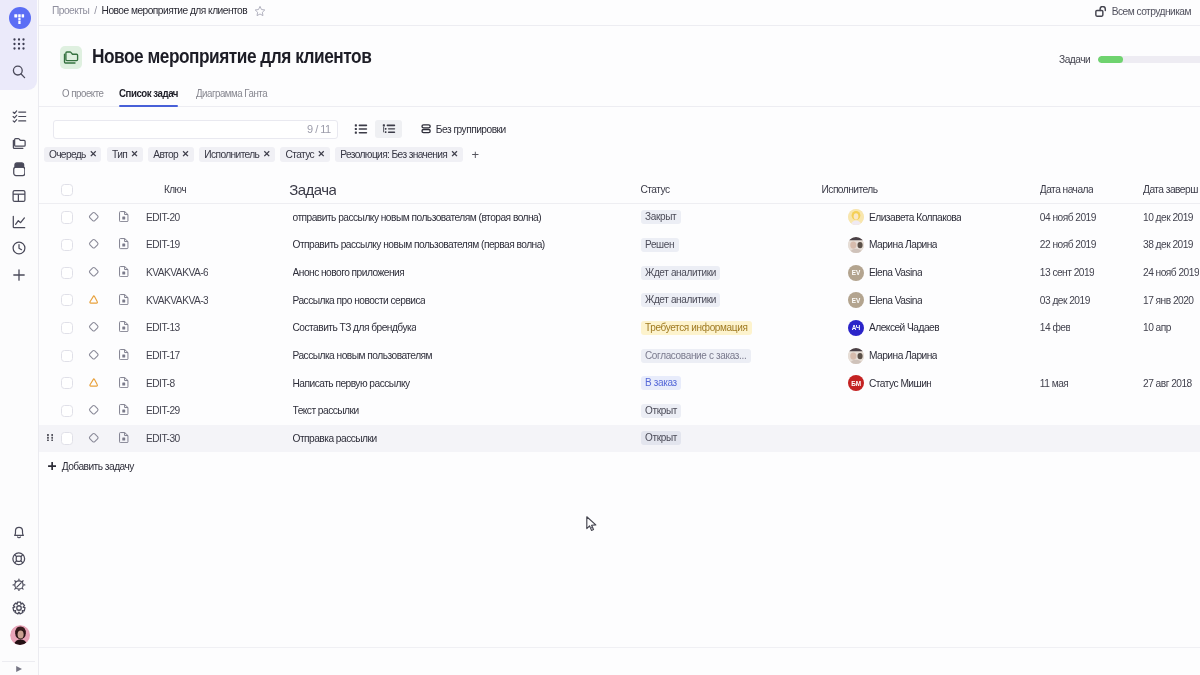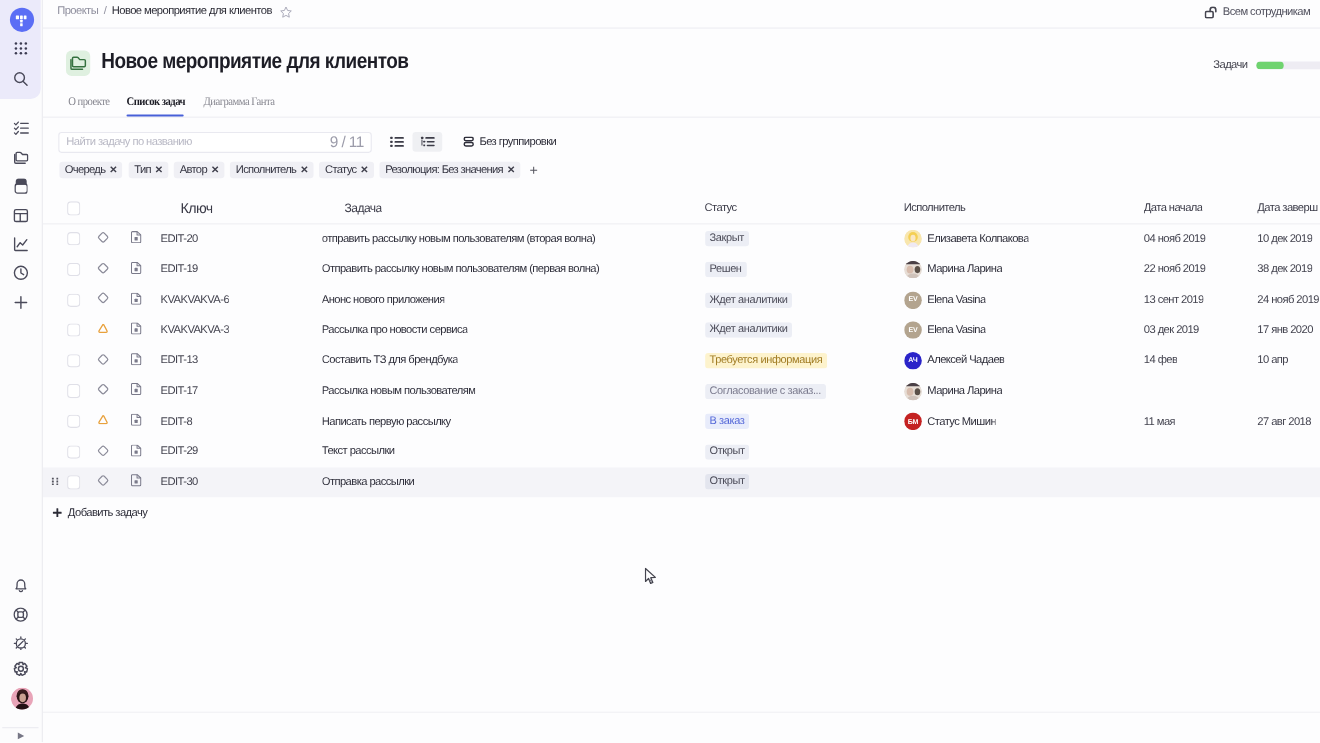--- a/index.html
+++ b/index.html
@@ -26,69 +26,69 @@
 .star{margin-left:2px;color:#a9a9b8;display:flex;align-items:center;}
 .share{position:absolute;right:9px;top:5.5px;font-size:10.2px;color:#51515e;display:flex;align-items:center;gap:5px;}
 
 
 .ph{position:absolute;left:39px;top:26px;right:0;height:54px;}
 .ph-icon{position:absolute;left:21px;top:19.5px;width:22px;height:23px;border-radius:5px;background:#dff0e0;
   display:flex;align-items:center;justify-content:center;}
 .ph-title{position:absolute;left:53px;top:17.5px;font-size:20px;line-height:24px;font-weight:bold;color:#1d1d26;
   letter-spacing:-0.55px;transform:scaleX(0.863);transform-origin:left top;white-space:nowrap;}
 .ph-right{position:absolute;left:1020px;top:28px;display:flex;align-items:center;gap:7.5px;}
-.ph-right .lbl{font-size:10.2px;color:#44444f;margin-left:44px;}
+.ph-right .lbl{font-size:10.2px;color:#44444f;}
 .progress{width:132px;height:6.5px;border-radius:4px;background:#eeecf3;overflow:hidden;}
 .progress>i{display:block;height:100%;background:#6fd36f;border-radius:4px;}
 
 
 .tabs{position:absolute;left:39px;top:78px;right:0;height:29px;
   border-bottom:1px solid #ededf2;box-sizing:border-box;display:flex;align-items:flex-start;padding-left:22.5px;gap:12.3px;}
 .tab{font-size:10.6px;color:#86868f;position:relative;padding:9.3px 0 7.5px;cursor:pointer;white-space:nowrap;
-  letter-spacing:-0.52px;font-family:Liberation Serif, serif;}
+  letter-spacing:-0.52px;}
 .tab>span{display:inline-block;transform:scaleX(0.915);transform-origin:left center;}
 .tab.active{color:#1d1d26;font-weight:bold;text-align:center;}
 .tab.active:after{content:"";position:absolute;left:0.3px;right:5.6px;bottom:0px;height:2.3px;background:#4860d8;border-radius:1.2px;}
 
 
 .toolbar{position:absolute;left:39px;top:119.5px;right:0;height:19px;display:flex;align-items:center;padding-left:13.6px;}
 .search{position:relative;width:285px;height:19px;border:1px solid #e9e9f0;border-radius:3px;box-sizing:border-box;
   background:#fff;display:flex;align-items:center;}
 .search input{border:0;outline:0;background:transparent;font-family:inherit;font-size:10.2px;
   letter-spacing:-0.52px;color:#2b2b35;padding:0 0 0 6.7px;width:230px;height:17px;}
 .search input::placeholder{color:#b9b9c5;opacity:1;}
-.search .cnt{position:absolute;right:6px;font-size:14px;color:#9c9caa;}
+.search .cnt{position:absolute;right:6px;font-size:11px;color:#9c9caa;}
 .vmodes{display:flex;margin-left:10.1px;gap:0.7px;}
 .vmode{width:26.9px;height:18.7px;border-radius:3px;display:flex;align-items:center;justify-content:center;color:#3c3c48;cursor:pointer;}
 .vmode.on{background:#eff0f3;}
 .grouping{margin-left:19px;display:flex;align-items:center;gap:4.5px;font-size:10.2px;color:#2e2e3a;cursor:pointer;}
 
 
-.chips{position:absolute;left:39px;top:147.2px;right:0;height:15.2px;display:flex;align-items:center;padding-left:14.7px;gap:5.5px;}
+.chips{position:absolute;left:29px;top:147.2px;right:0;height:15.2px;display:flex;align-items:center;padding-left:14.7px;gap:5.5px;}
 .chip{height:15.2px;border-radius:3px;background:#f0f0f5;display:flex;align-items:center;gap:3.6px;
   padding:0 4.4px 0 5.2px;font-size:10.2px;color:#363643;cursor:pointer;letter-spacing:-0.62px;}
 .chip .x{color:#3e3e4b;font-size:9px;line-height:1;font-weight:bold;letter-spacing:0;}
 .chip-add{width:14px;height:15.2px;display:flex;align-items:center;justify-content:center;color:#56565f;
   cursor:pointer;font-size:13px;line-height:1;letter-spacing:0;}
 
 
 .table{position:absolute;left:39px;top:176.5px;right:0;}
 .trow{position:relative;height:27.65px;display:flex;align-items:center;}
 .thead{height:26px;border-bottom:1px solid #eeeef2;}
 .thead .cell{font-size:10.2px;color:#3b3b48;font-weight:normal;}
 .thead .c-assignee{left:782.5px;}
 .thead .c-task{left:250.2px;}
 .cell{position:absolute;white-space:nowrap;overflow:hidden;}
 .c-chk{left:22px;}
 .c-prio{left:49px;}
 .c-type{left:80px;}
 .c-key{left:107px;font-size:10.2px;color:#43434f;}
 .c-task{left:253.5px;font-size:10.2px;color:#2f2f3b;}
 .c-status{left:601.5px;}
-.c-assignee{left:783px;display:flex;align-items:center;gap:5px;font-size:10.2px;color:#2f2f3b;}
+.c-assignee{left:809px;display:flex;align-items:center;gap:5px;font-size:10.2px;color:#2f2f3b;}
 .c-start{left:1000.8px;font-size:10.2px;color:#43434f;}
 .c-end{left:1104px;font-size:10.2px;color:#43434f;}
 .hrow{background:#f4f4f8;}
 .chk{display:inline-block;width:12.4px;height:12.2px;border:1px solid #e0e0e8;border-radius:3.5px;box-sizing:border-box;background:#fff;cursor:pointer;vertical-align:middle;}
 .badge{display:inline-block;padding:0 4.5px;height:14px;line-height:14px;border-radius:3px;font-size:10px;letter-spacing:-0.35px;}
 .av{width:16px;height:16px;border-radius:50%;display:flex;align-items:center;justify-content:center;
   font-size:6.4px;letter-spacing:-0.1px;color:#fff;font-weight:bold;flex:none;overflow:hidden;}
 .drag{position:absolute;left:8px;top:9px;width:6.2px;height:7.4px;line-height:0;}
 .addtask{position:absolute;left:47.6px;top:460.8px;display:flex;align-items:center;gap:5.8px;
   font-size:10.2px;color:#2e2e3a;cursor:pointer;}
@@ -261,21 +261,20 @@
   </div>
 
   <div class="tabs">
       <div class="tab"><span>О проекте</span></div>
       <div class="tab active"><span>Список задач</span></div>
       <div class="tab"><span>Диаграмма Ганта</span></div>
     </div>
 
   <div class="toolbar">
     <div class="search">
-      <input placeholder="Найти задачу по названию" style="">
       <span class="cnt">9 / 11</span>
     </div>
     <div class="vmodes">
       <div class="vmode">
         <svg width="14" height="14" viewBox="0 0 14 14">
           <g fill="#3c3c48">
             <rect x="0.8" y="2.3" width="2.1" height="2.1" rx="0.5"></rect>
             <rect x="4.6" y="2.6" width="8.6" height="1.6" rx="0.8"></rect>
             <rect x="0.8" y="5.95" width="2.1" height="2.1" rx="0.5"></rect>
             <rect x="4.6" y="6.25" width="8.6" height="1.6" rx="0.8"></rect>
@@ -331,22 +330,22 @@
       <div class="chip">
         <span>Резолюция: Без значения</span>
         <span class="x">✕</span>
       </div>
       <div class="chip-add">+</div>
     </div>
 
   <div class="table">
       <div class="trow thead">
         <span class="cell c-chk"><span class="chk"></span></span>
-        <span class="cell c-key" style="font-size: 13px; color: rgb(59, 59, 72); padding-left: 18px;">Ключ</span>
-        <span class="cell c-task" style="font-size: 11px; color: rgb(59, 59, 72); margin-left: 24px;">Задача</span>
+        <span class="cell c-key" style="font-size: 10px; color: rgb(59, 59, 72); padding-left: 18px;">Ключ</span>
+        <span class="cell c-task" style="font-size: 15px; color: rgb(59, 59, 72);">Задача</span>
         <span class="cell c-status" style="font-size: 10.2px; color: rgb(59, 59, 72);">Статус</span>
         <span class="cell c-assignee" style="font-size: 10.2px; color: rgb(59, 59, 72);">Исполнитель</span>
         <span class="cell c-start" style="font-size: 10.2px; color: rgb(59, 59, 72);">Дата начала</span>
         <span class="cell c-end" style="font-size: 10.2px; color: rgb(59, 59, 72);">Дата заверш</span>
       </div>
       <div class="trow">
         <span class="cell c-chk"><span class="chk"></span></span>
         <span class="cell c-prio"><svg width="11.5" height="11.5" viewBox="0 0 12 12" fill="none" stroke="#8b8b99" stroke-width="1.15">
             <rect x="6" y="1.0" width="7.07" height="7.07" rx="1.5" transform="rotate(45 6 1.0)"></rect>
           </svg></span>

